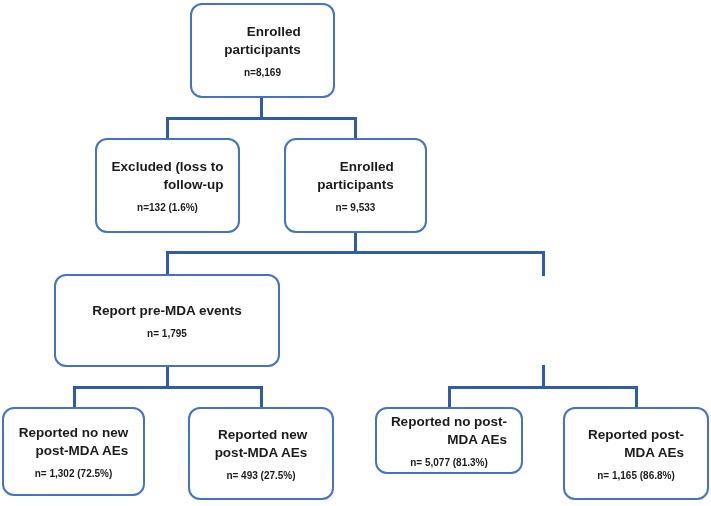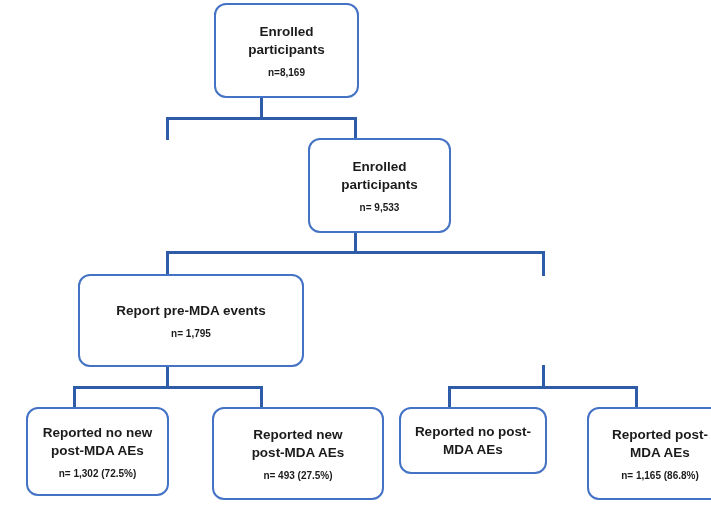--- a/index.html
+++ b/index.html
@@ -22,23 +22,22 @@
   .node {
     position: absolute;
     box-sizing: border-box;
     border: 2.5px solid #4472c4;
     border-radius: 12px;
     background: #ffffff;
     display: flex;
     flex-direction: column;
     align-items: center;
     justify-content: center;
-    text-align: center;
+    text-align: right;
     padding: 20px 6px;
-    margin-left: 24px;
   }
   .node .label {
     font-size: 13.5px;
     font-weight: bold;
     color: #1b1b1b;
     line-height: 1.3;
     white-space: pre-line;
   }
   .node .value {
     font-size: 10px;
@@ -80,48 +79,54 @@
     <div class="seg" style="left:448px; top:386px; width:3px;   height:23px;"></div>
     <div class="seg" style="left:635px; top:386px; width:3px;   height:23px;"></div>
   </div>
 
   <div class="node" style="left:190px; top:3px; width:145px; height:95px;">
     <div class="label">Enrolled
 participants</div>
     <div class="value">n=8,169</div>
   </div>
 
+  <div class="node" style="left:95px; top:138px; width:145px; height:95px;">
+    <div class="label">Excluded (loss to
+follow-up</div>
+    <div class="value">n=132 (1.6%)</div>
+  </div>
 
   <div class="node" style="left:284px; top:138px; width:143px; height:95px;">
     <div class="label">Enrolled
 participants</div>
     <div class="value">n= 9,533</div>
   </div>
 
   <div class="node" style="left:54px; top:274px; width:226px; height:93px;">
     <div class="label">Report pre-MDA events</div>
     <div class="value">n= 1,795</div>
   </div>
 
 
   <div class="node" style="left:2px; top:407px; width:143px; height:89px;">
     <div class="label">Reported no new
 post-MDA AEs</div>
     <div class="value">n= 1,302 (72.5%)</div>
   </div>
 
-  <div class="node" style="left:188px; top:407px; width:172px; height:93px;">
+  <div class="node" style="left:188px; top:407px; width:146px; height:93px;">
     <div class="label">Reported new
 post-MDA AEs</div>
     <div class="value">n= 493 (27.5%)</div>
   </div>
 
   <div class="node" style="left:375px; top:407px; width:148px; height:67px;">
     <div class="label">Reported no post-
 MDA AEs</div>
+    <div class="value">n= 5,077 (81.3%)</div>
   </div>
 
   <div class="node" style="left:563px; top:407px; width:146px; height:93px;">
     <div class="label">Reported post-
 MDA AEs</div>
     <div class="value">n= 1,165 (86.8%)</div>
   </div>
 
 </div>
 

